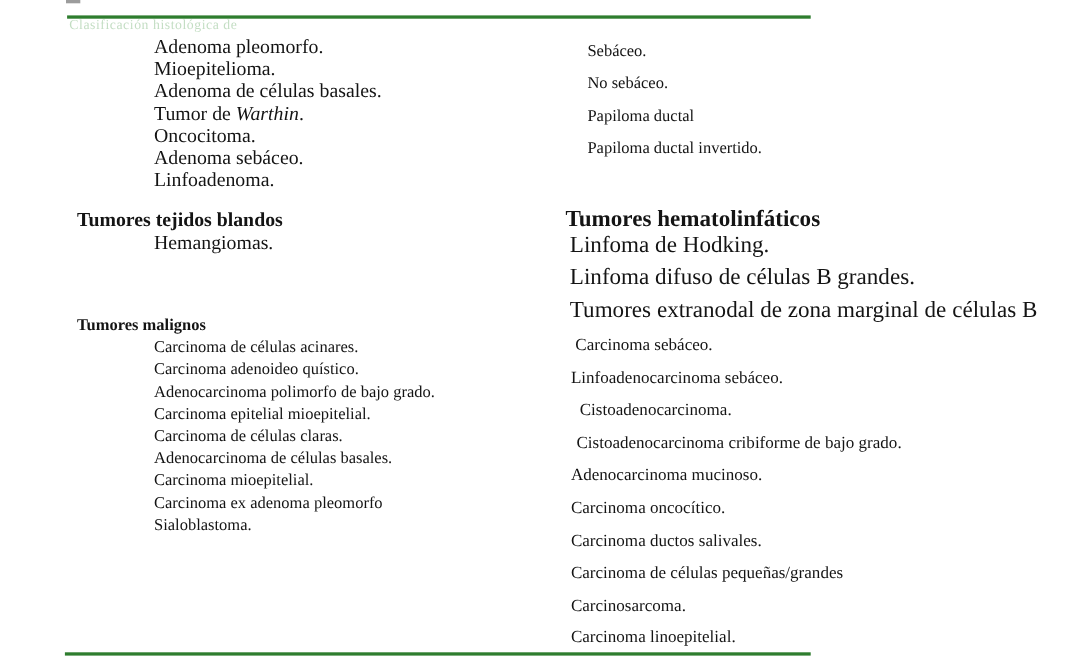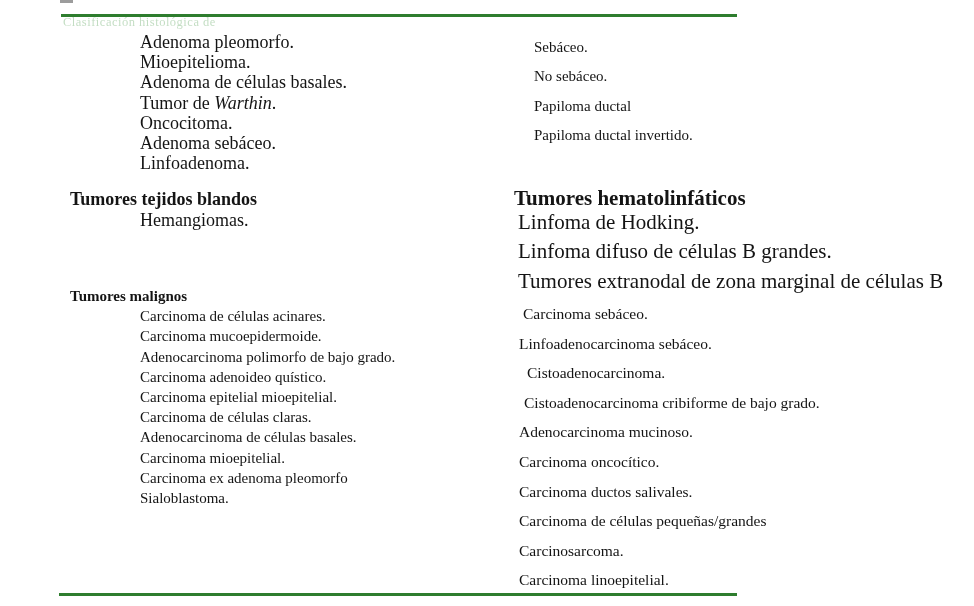--- a/index.html
+++ b/index.html
@@ -101,23 +101,22 @@
     <div class="item">Oncocitoma.</div>
     <div class="item">Adenoma sebáceo.</div>
     <div class="item">Linfoadenoma.</div>
     <div class="heading">Tumores tejidos blandos</div>
     <div class="item">Hemangiomas.</div>
   </div>
 
   <div class="lcol2">
     <div class="heading">Tumores malignos</div>
     <div class="item">Carcinoma de células acinares.</div>
-    <div class="item">Carcinoma mucoepidermoide.</div>
+    <div class="item">Carcinoma adenoideo quístico.</div>
     <div class="item">Adenocarcinoma polimorfo de bajo grado.</div>
-    <div class="item">Carcinoma adenoideo quístico.</div>
     <div class="item">Carcinoma epitelial mioepitelial.</div>
     <div class="item">Carcinoma de células claras.</div>
     <div class="item">Adenocarcinoma de células basales.</div>
     <div class="item">Carcinoma mioepitelial.</div>
     <div class="item">Carcinoma ex adenoma pleomorfo</div>
     <div class="item">Sialoblastoma.</div>
   </div>
 
   <div class="rcol1">
     <div class="item">Sebáceo.</div>

